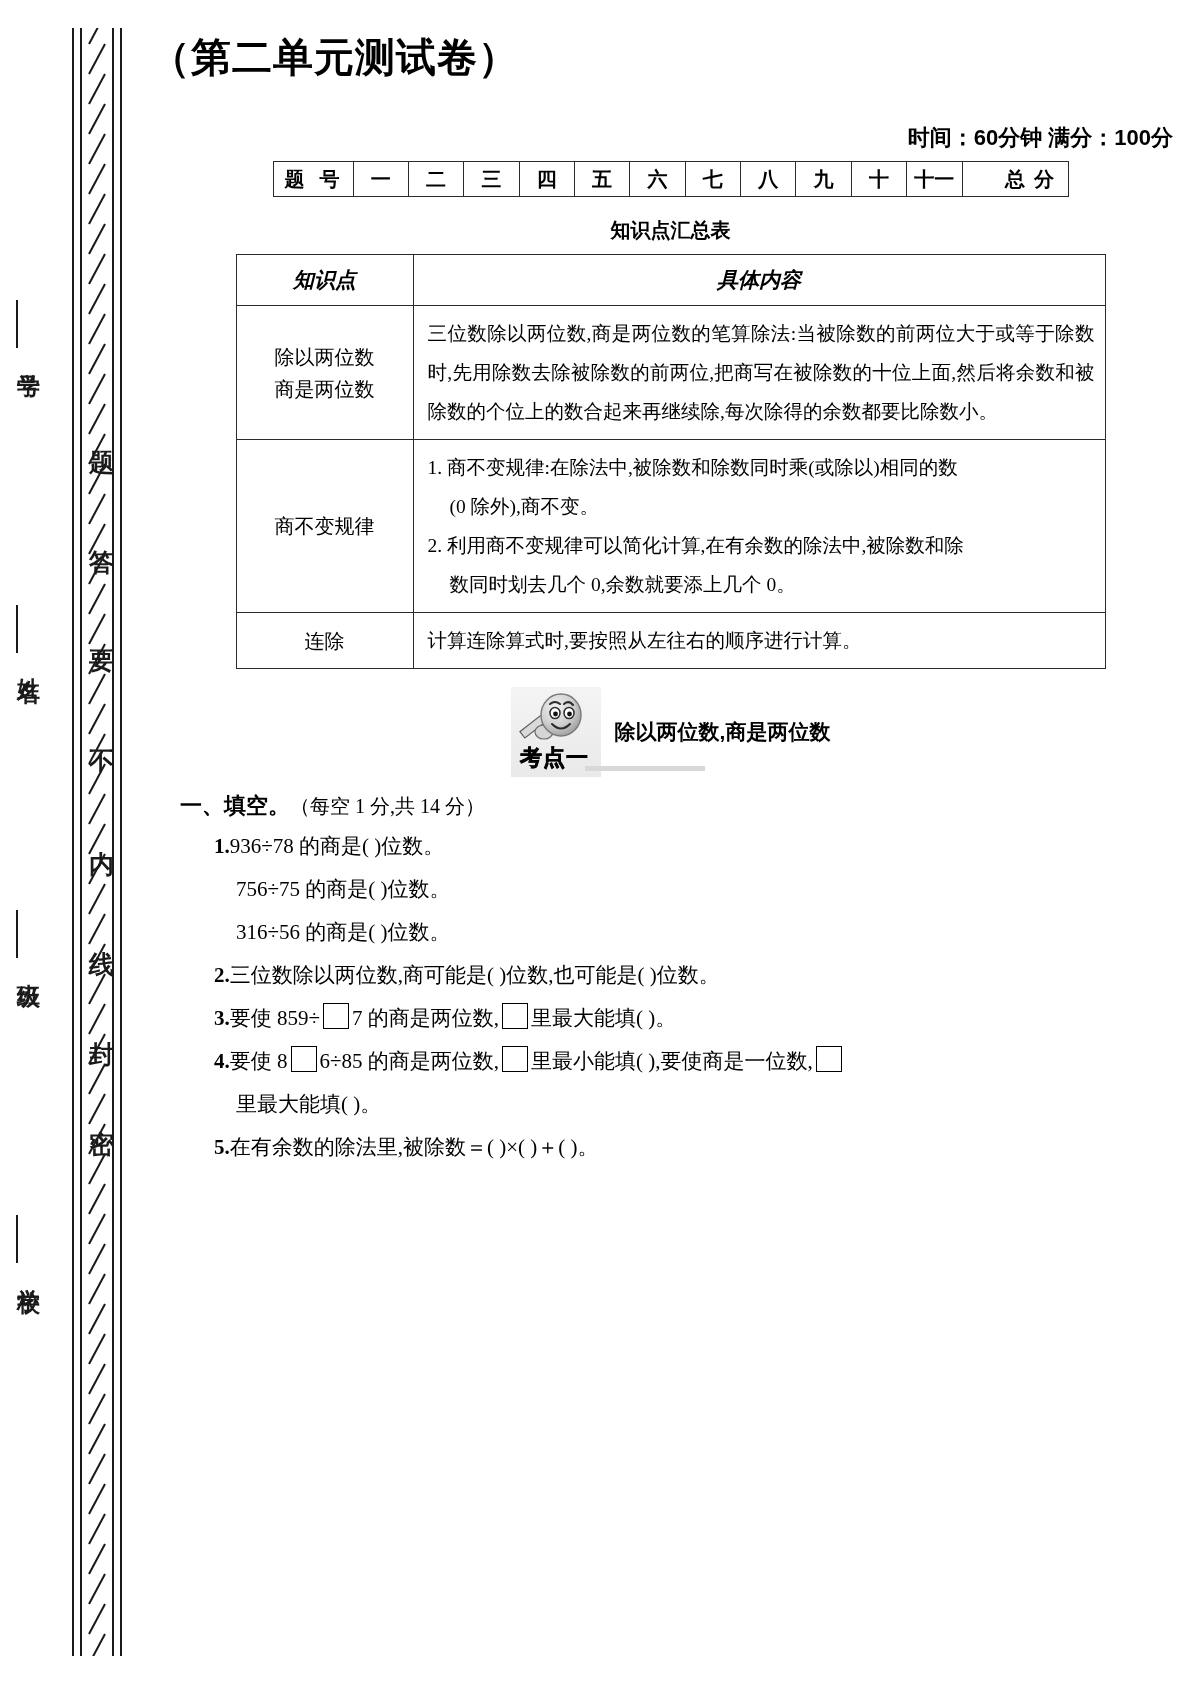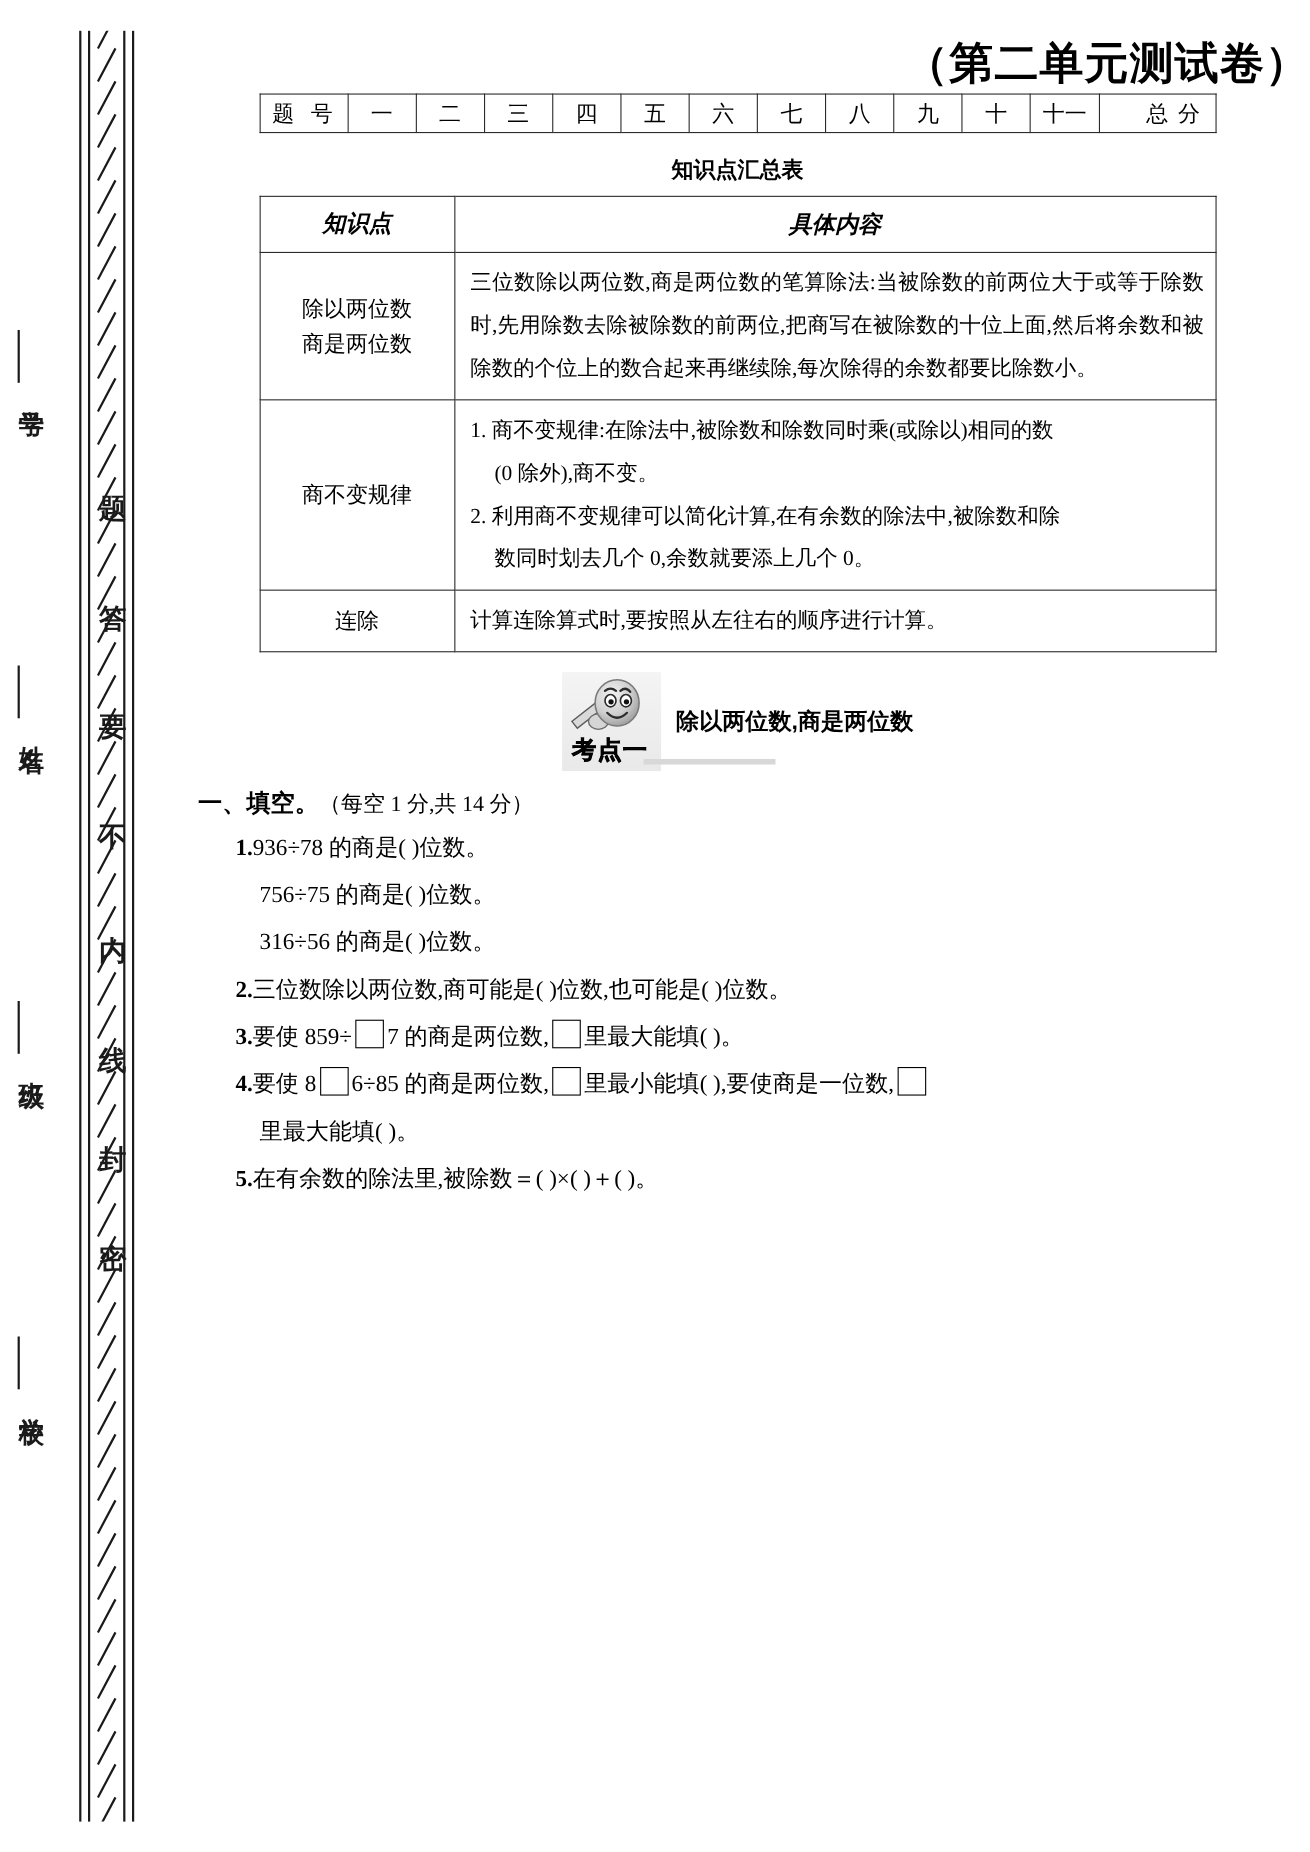--- a/index.html
+++ b/index.html
@@ -95,21 +95,21 @@
   .title1 {
     text-align: center;
     font-family: "Liberation Sans", "DejaVu Sans", sans-serif;
     font-weight: bold;
     font-size: 46px;
     letter-spacing: 1px;
     margin: 70px 0 0 0;
     color: #000;
   }
   .title2 {
-    text-align: right;
+    text-align: left;
     font-family: Liberation Serif, serif;
     font-weight: bold;
     font-size: 40px;
     letter-spacing: 1px;
     margin: 30px 0 0 0;
     color: #000;
   }
 
   .meta-line {
     font-family: "Liberation Sans", "DejaVu Sans", sans-serif;
@@ -117,22 +117,23 @@
     font-weight: bold;
     text-align: right;
     margin: 38px 18px 8px 0;
     color: #000;
   }
 
   
   .score-table {
     border-collapse: collapse;
     margin: 0 auto;
-    width: 870px;
+    width: 796px;
     table-layout: fixed;
+    font-weight: bold;
   }
   .score-table td {
     border: 1px solid #2b2b2b;
     height: 32px;
     text-align: center;
     vertical-align: middle;
     font-family: "Liberation Serif", "DejaVu Serif", serif;
     font-size: 20px;
     color: #000;
   }
@@ -347,20 +348,21 @@
   <div class="seal-char" style="top:830px;">内</div>
   <div class="seal-char" style="top:930px;">线</div>
   <div class="seal-char" style="top:1020px;">封</div>
   <div class="seal-char" style="top:1110px;">密</div>
 </div>
 
 <div id="sheet">
 
   <h2 class="title2">（第二单元测试卷）</h2>
 
+  <div class="meta-line">时间：60分钟  满分：100分</div>
 
   <table class="score-table">
     <tbody>
       <tr>
         <td class="head">题 号</td>
         <td>一</td>
         <td>二</td>
         <td>三</td>
         <td>四</td>
         <td>五</td>

